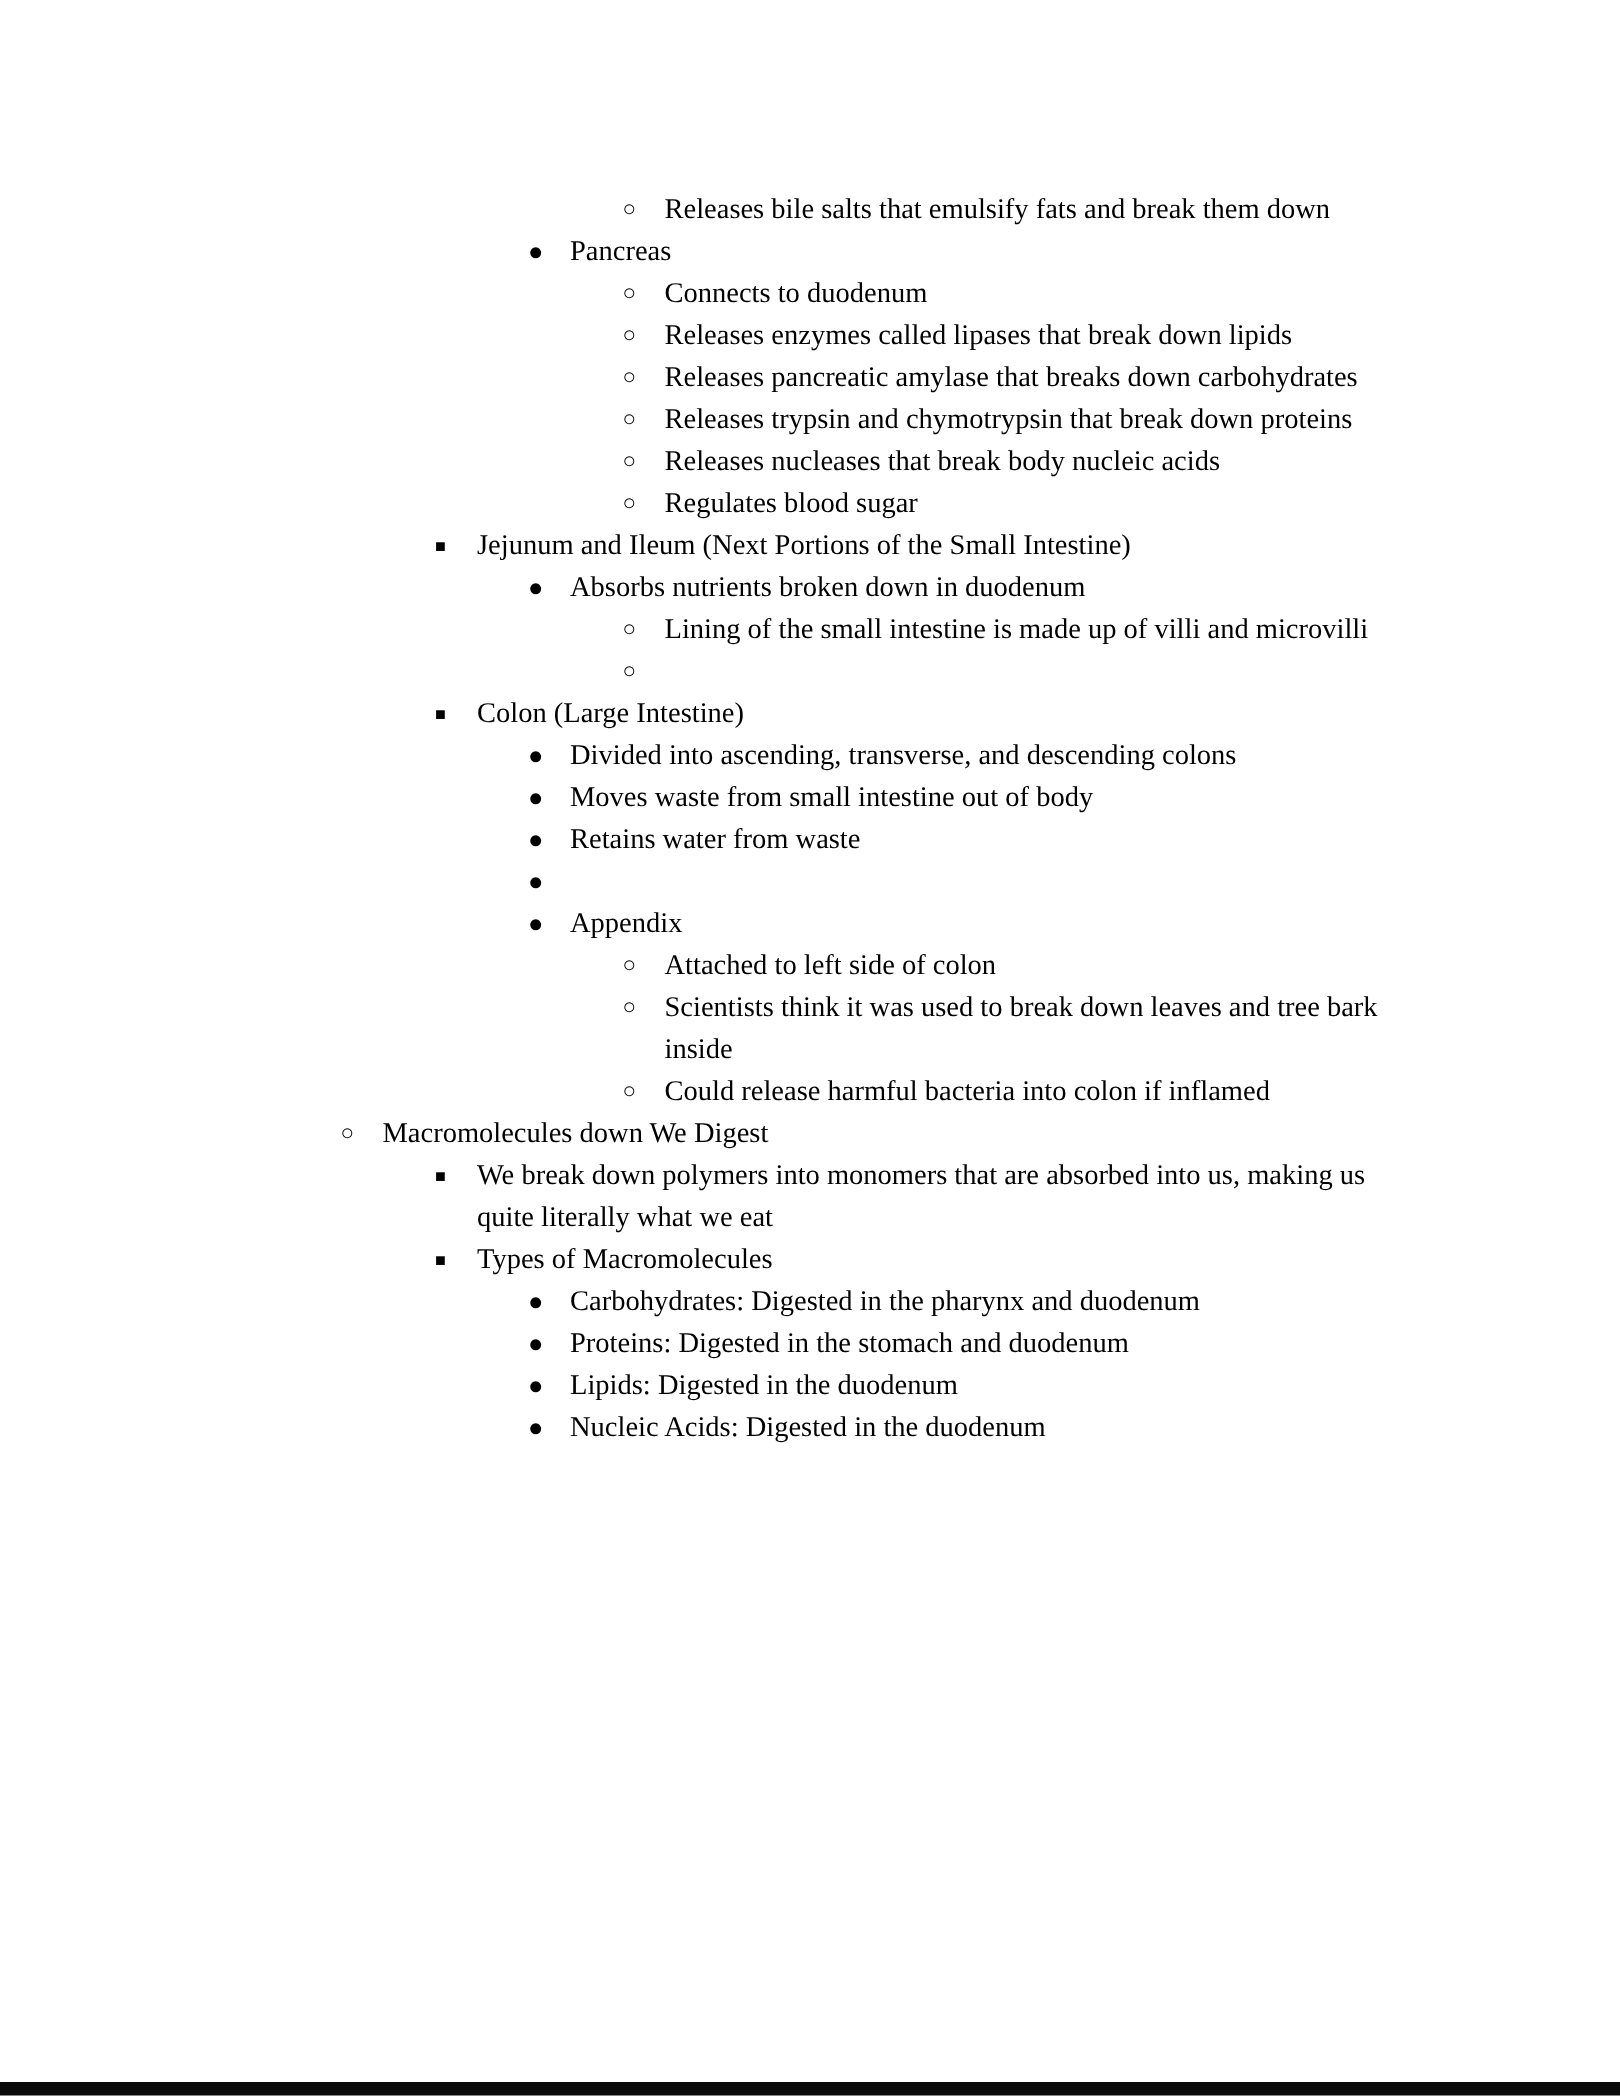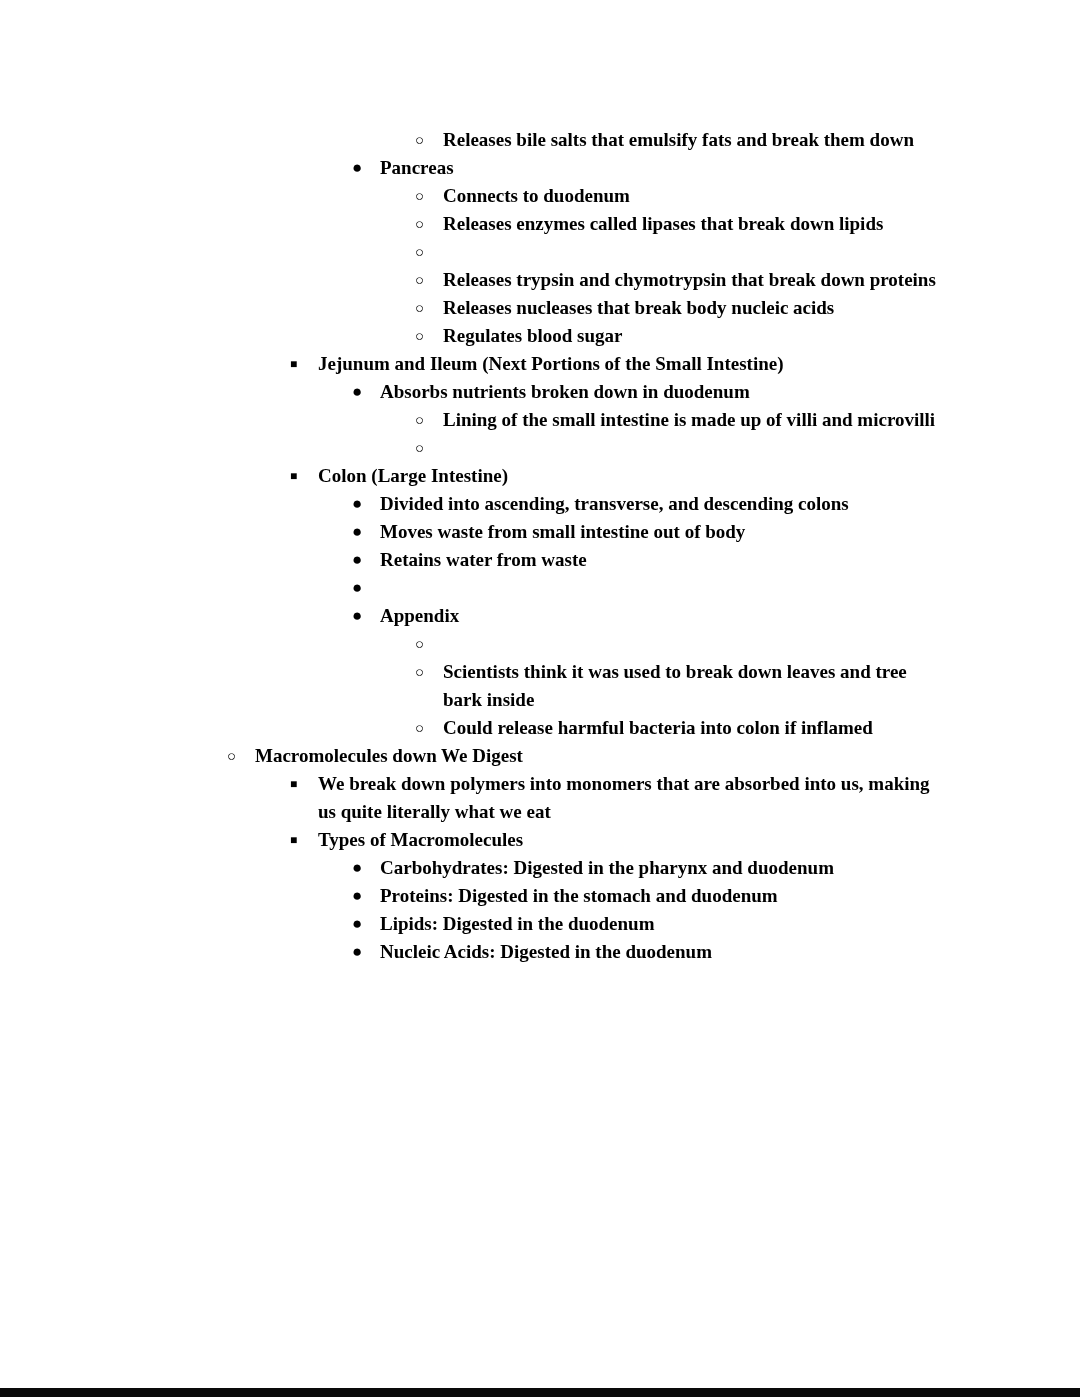--- a/index.html
+++ b/index.html
@@ -41,21 +41,20 @@
   }
   .bullet-disc   { font-size: 17px; }
   .bullet-circle { font-size: 15px; }
   .bullet-square { font-size: 12px; }
   .level-2 { margin-left: 227px; }
   .level-3 { margin-left: 290px; }
   .level-4 { margin-left: 352px; }
   .level-5 { margin-left: 415px; }
   .txt {
     display: block;
-    font-weight: bold;
   }
   .page-edge {
     position: absolute;
     left: 0;
     right: 0;
     bottom: 0;
     height: 9px;
     background: #0a0a0a;
   }
 </style>
@@ -75,20 +74,21 @@
       <div class="li level-5">
         <span class="bullet bullet-circle">○</span>
         <span class="txt">Connects to duodenum</span>
       </div>
       <div class="li level-5">
         <span class="bullet bullet-circle">○</span>
         <span class="txt">Releases enzymes called lipases that break down lipids</span>
       </div>
       <div class="li level-5">
         <span class="bullet bullet-circle">○</span>
+        <span class="txt">Releases pancreatic amylase that breaks down carbohydrates</span>
       </div>
       <div class="li level-5">
         <span class="bullet bullet-circle">○</span>
         <span class="txt">Releases trypsin and chymotrypsin that break down proteins</span>
       </div>
       <div class="li level-5">
         <span class="bullet bullet-circle">○</span>
         <span class="txt">Releases nucleases that break body nucleic acids</span>
       </div>
       <div class="li level-5">
@@ -128,20 +128,21 @@
       </div>
       <div class="li level-4">
         <span class="bullet bullet-disc">●</span>
       </div>
       <div class="li level-4">
         <span class="bullet bullet-disc">●</span>
         <span class="txt">Appendix</span>
       </div>
       <div class="li level-5">
         <span class="bullet bullet-circle">○</span>
+        <span class="txt">Attached to left side of colon</span>
       </div>
       <div class="li level-5">
         <span class="bullet bullet-circle">○</span>
         <span class="txt">Scientists think it was used to break down leaves and tree bark inside</span>
       </div>
       <div class="li level-5">
         <span class="bullet bullet-circle">○</span>
         <span class="txt">Could release harmful bacteria into colon if inflamed</span>
       </div>
       <div class="li level-2">

